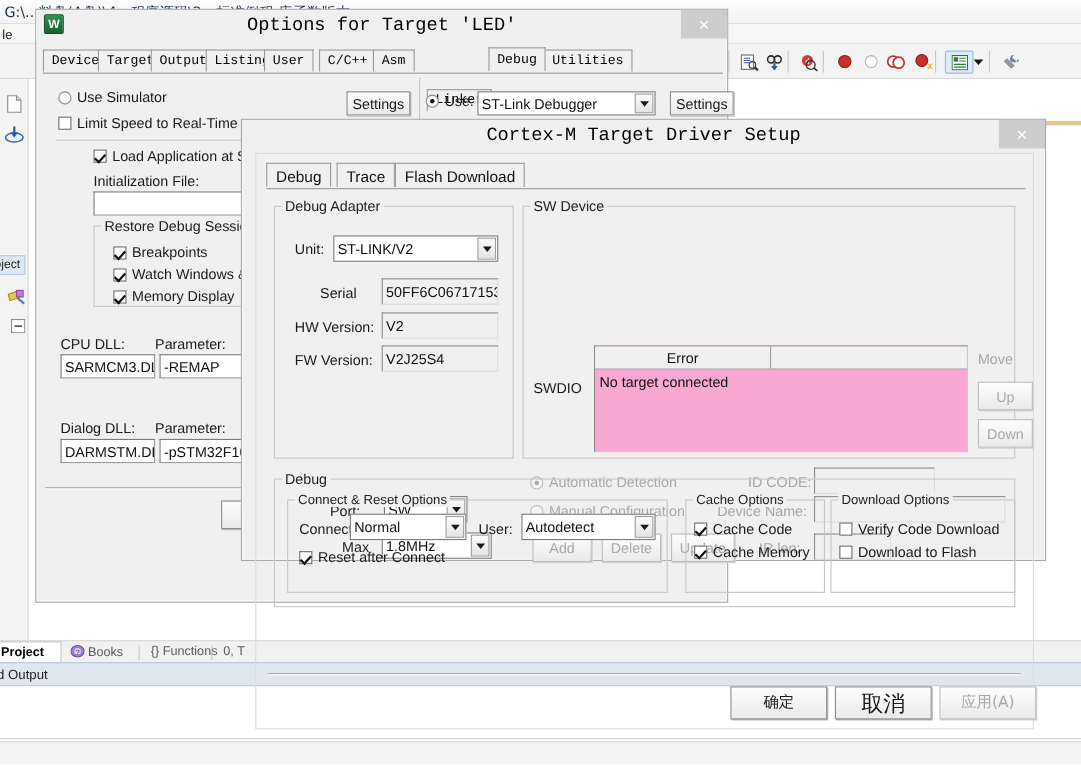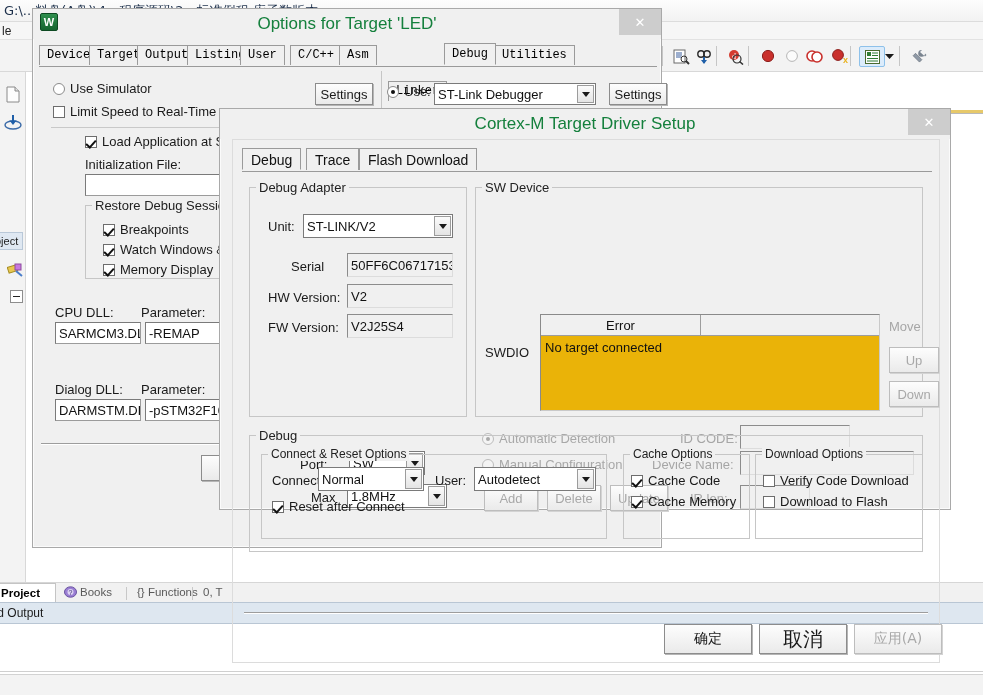--- a/index.html
+++ b/index.html
@@ -112,22 +112,22 @@
     border: 1px solid #a9a9a9;
     box-shadow: 0 0 0 1px rgba(255,255,255,0.7) inset;
   }
   .win-title {
     position: relative; height: 30px; width: 100%;
     background: #f0f0f0;
   }
   .win-title-text {
     position: absolute; left: 0; right: 0; top: 5px;
     text-align: center;
-    font-size: 17px; color: #15803d;
-    font-family: Liberation Sans, sans-serif;
+    font-size: 17px; color: #000000;
+    font-family: Liberation Mono, monospace;
     font-weight: 400;
   }
   .win-close {
     position: absolute; right: 0px; top: 0px;
     width: 42px; height: 26px;
     background: #cdcdcd; color: #ffffff;
     display: flex; align-items: center; justify-content: center;
     font-size: 13px; cursor: default;
   }
   .win-icon {
@@ -254,21 +254,21 @@
   }
   .rad.dis .circ.on::after { background: #a8a8a8; }
   .rad .t { font-size: 13px; color: #1a1a1a; white-space: nowrap; }
   .rad.dis .t { color: #a8a8a8; }
 
   .hr { position: absolute; height: 1px; background: #c9c9c9; }
   .hr2 { position: absolute; height: 2px; border-top: 1px solid #9d9d9d; border-bottom: 1px solid #ffffff; }
 
   
   .listbox {
-    position: absolute; background: #eab308;
+    position: absolute; background: #f9a8d4;
     border: 1px solid #8a8a8a;
     border-right-color: #c9c9c9; border-bottom-color: #c9c9c9;
   }
   .lb-head {
     position: absolute; left: 0; top: 0; right: 0; height: 21px;
     background: #f0f0f0; border-bottom: 1px solid #9d9d9d;
     display: flex;
   }
   .lb-head .c {
     border-right: 1px solid #9d9d9d;

